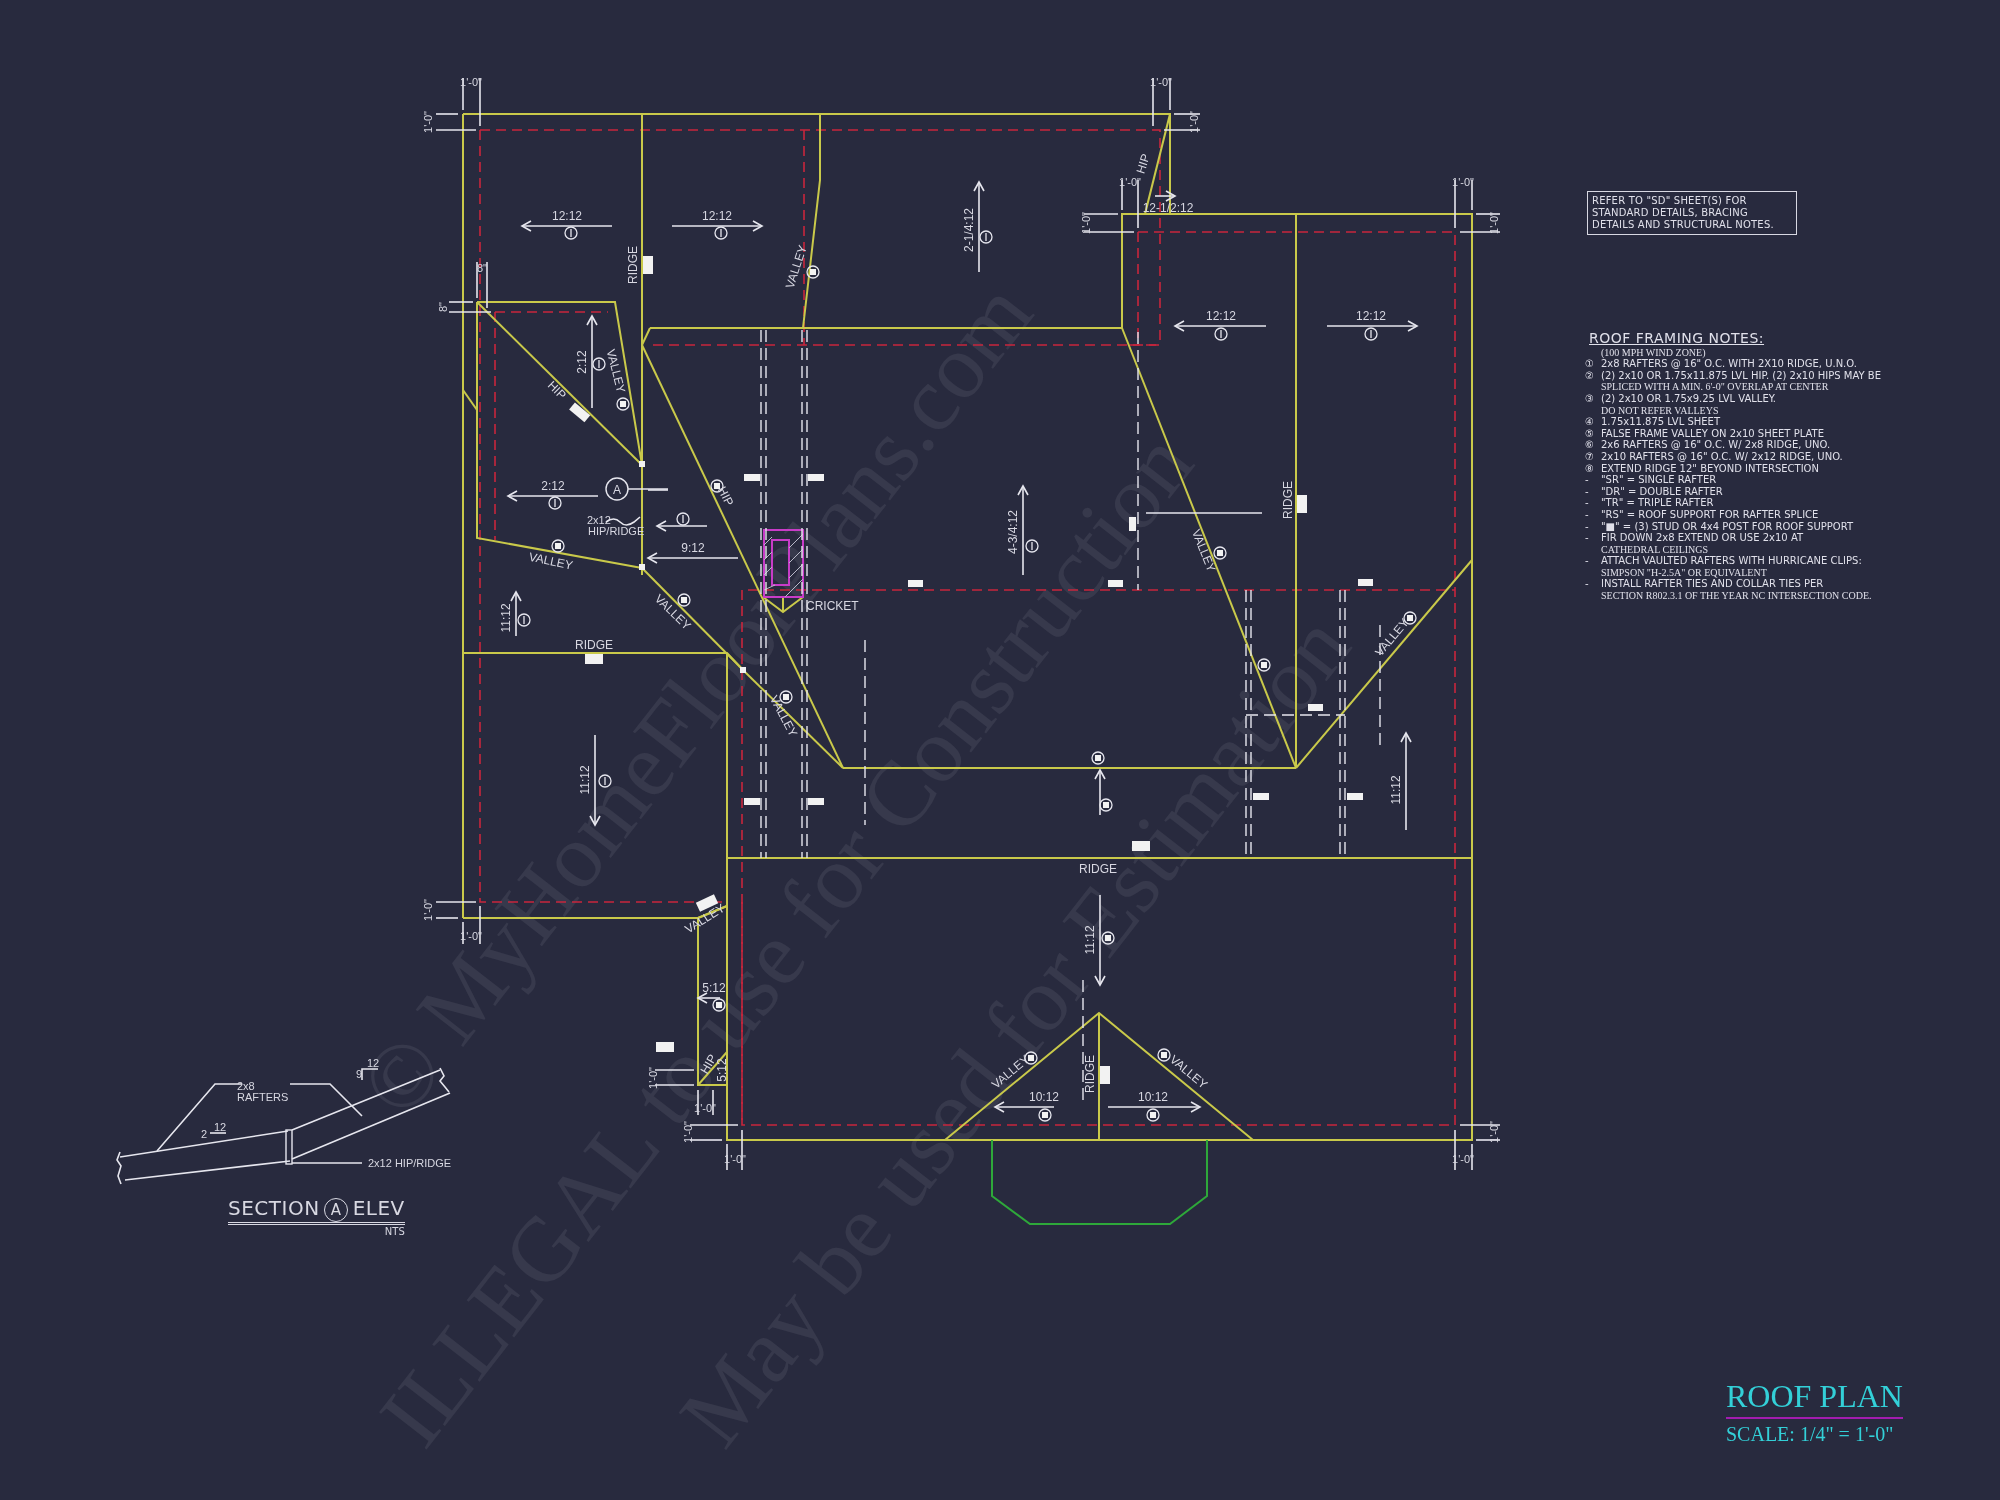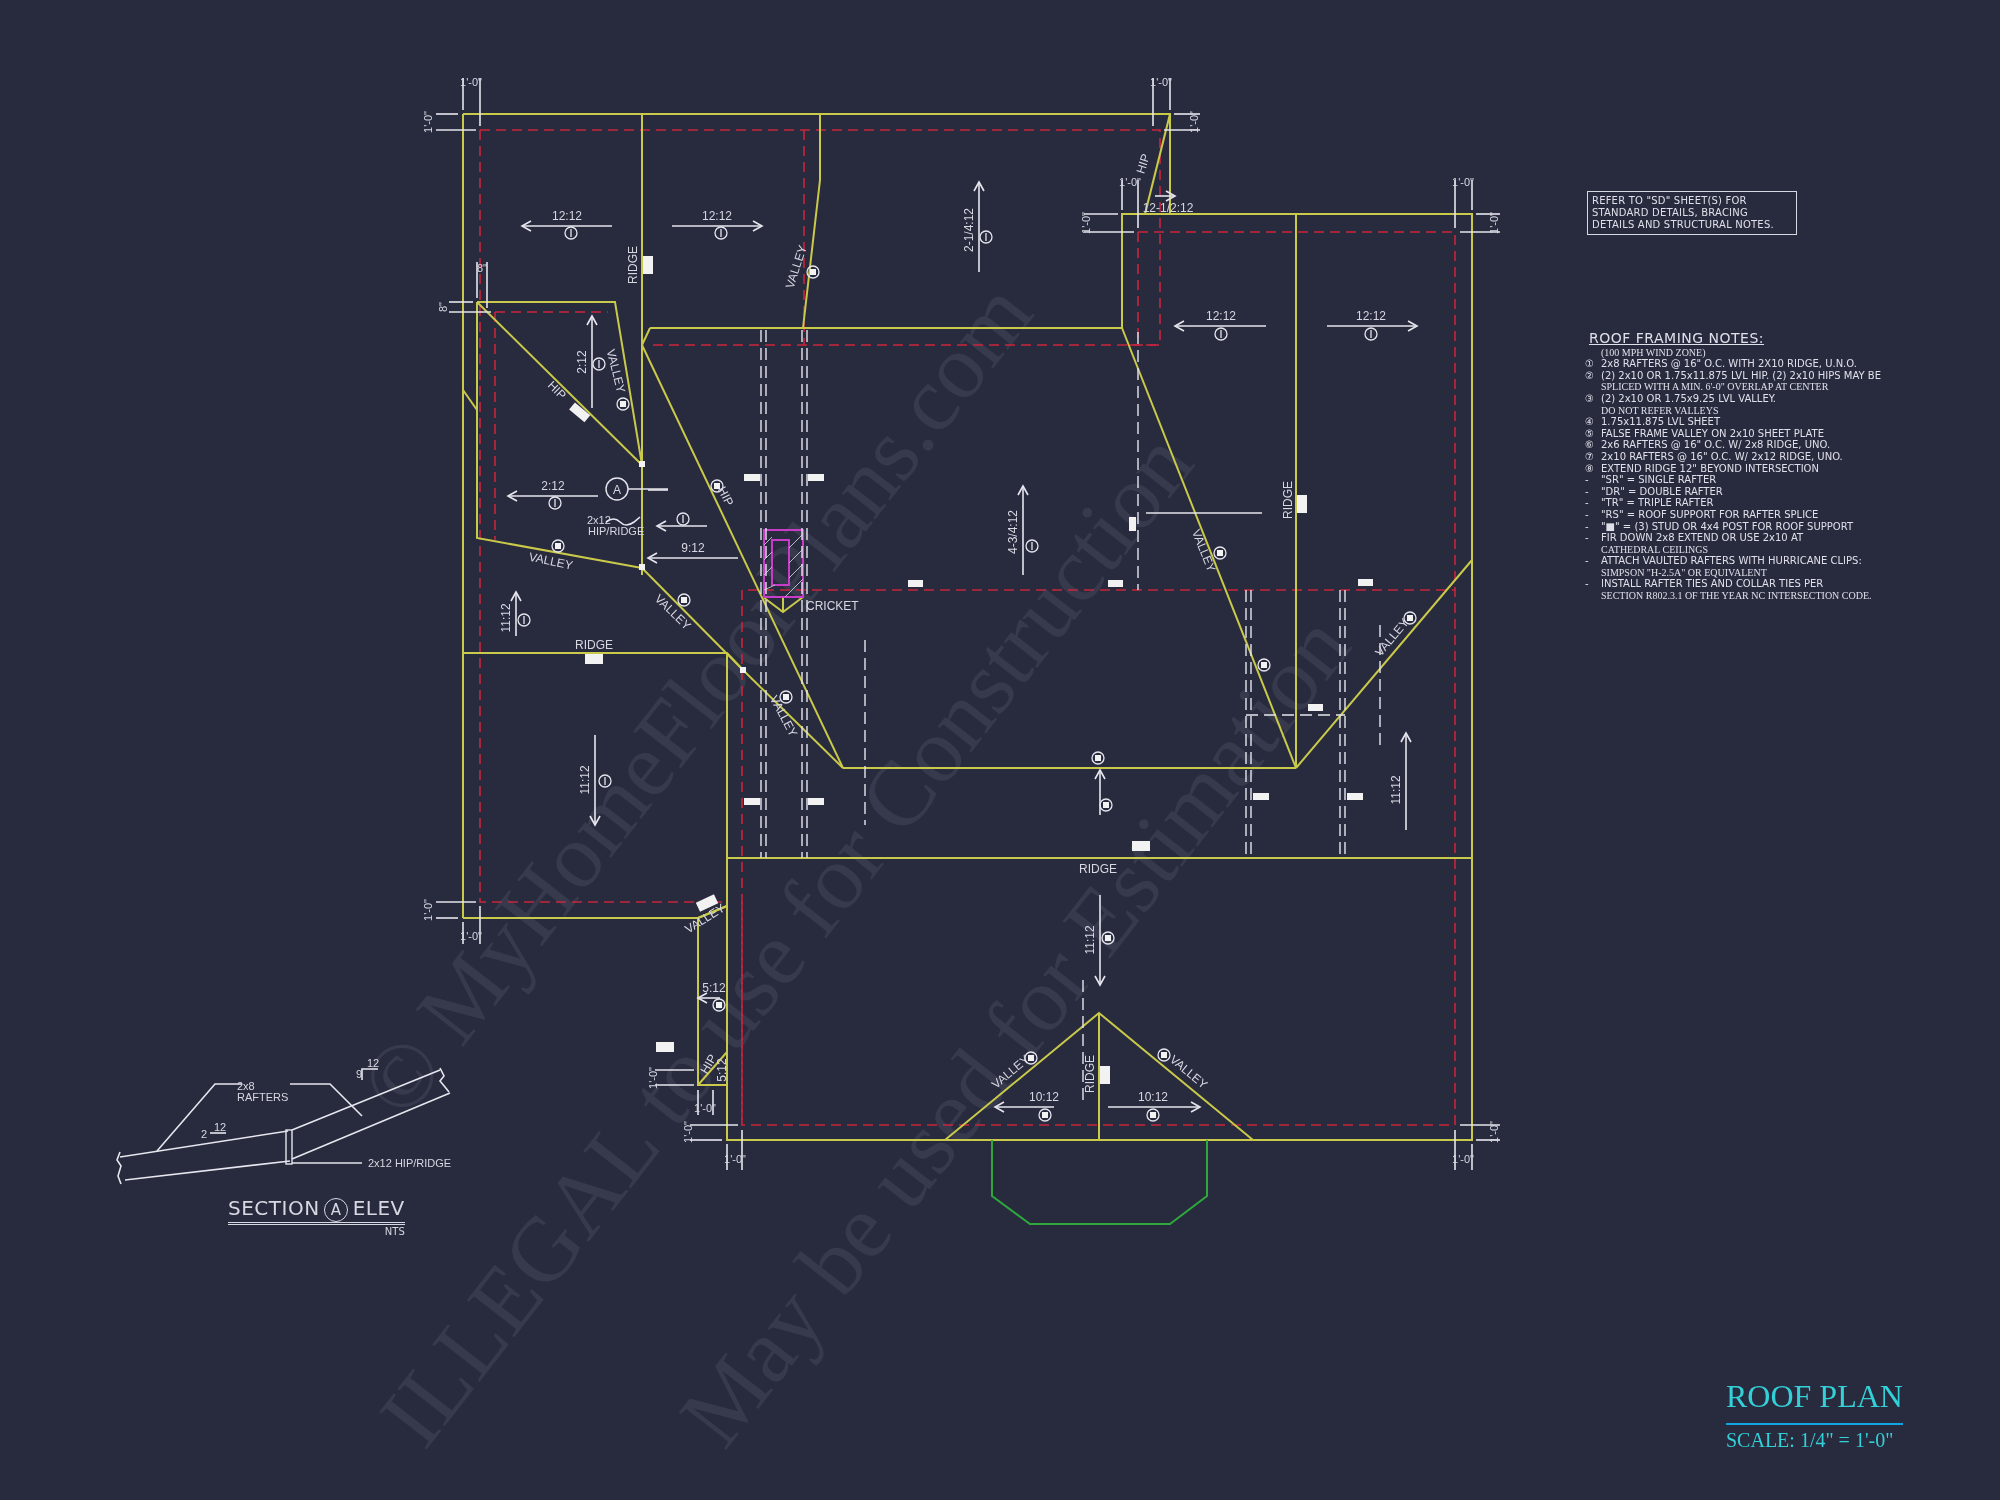--- a/index.html
+++ b/index.html
@@ -14,21 +14,21 @@
   .lbl{fill:#d8d8e2;font-size:12px;font-family:"Liberation Sans",sans-serif;}
   .dim{fill:#d8d8e2;font-size:11px;font-family:"Liberation Sans",sans-serif;}
   .post{fill:#f2f2f2;}
   .note-box{position:absolute;left:1587px;top:191px;width:200px;border:1.5px solid #d8d8e2;padding:3px 4px;color:#e0e0ea;font-family:"DejaVu Sans",sans-serif;font-size:10px;line-height:12px;letter-spacing:0.2px;}
   .notes{position:absolute;left:1585px;top:333px;width:410px;color:#e0e0ea;font-family:"DejaVu Sans",sans-serif;font-size:10px;line-height:11.6px;}
   .notes h3{margin:0 0 2px 4px;font-size:14px;font-weight:normal;text-decoration:underline;letter-spacing:0.5px;}
   .notes .row{display:flex;white-space:nowrap;}
   .notes .mk{width:16px;flex:none;}
   .notes .sub{padding-left:16px;font-family:Liberation Serif, serif;}
   .title{position:absolute;left:1726px;top:1378px;color:#33d0d8;font-family:"Liberation Serif",serif;}
-  .title .t1{font-size:32px;border-bottom:2px solid #0ea5e9;padding-bottom:8px;display:inline-block;}
+  .title .t1{font-size:32px;border-bottom:2px solid #a21caf;padding-bottom:2px;display:inline-block;}
   .title .t2{font-size:20px;margin-top:4px;}
   .sect{position:absolute;left:228px;top:1196px;color:#d8d8e2;font-family:"DejaVu Sans",sans-serif;}
   .sect .s1{font-size:20px;border-bottom:3px double #d8d8e2;letter-spacing:0.5px;}
   .sect .s2{font-size:10px;text-align:right;margin-top:1px;}
   .wm{position:absolute;color:rgba(210,210,225,0.09);font-family:"Liberation Serif",serif;font-size:92px;white-space:nowrap;transform-origin:left center;pointer-events:none;}
 </style>
 </head>
 <body>
 
 <div class="wm" style="left:380px;top:1050px;transform:rotate(-52deg);">© MyHomeFloorPlans.com</div>

